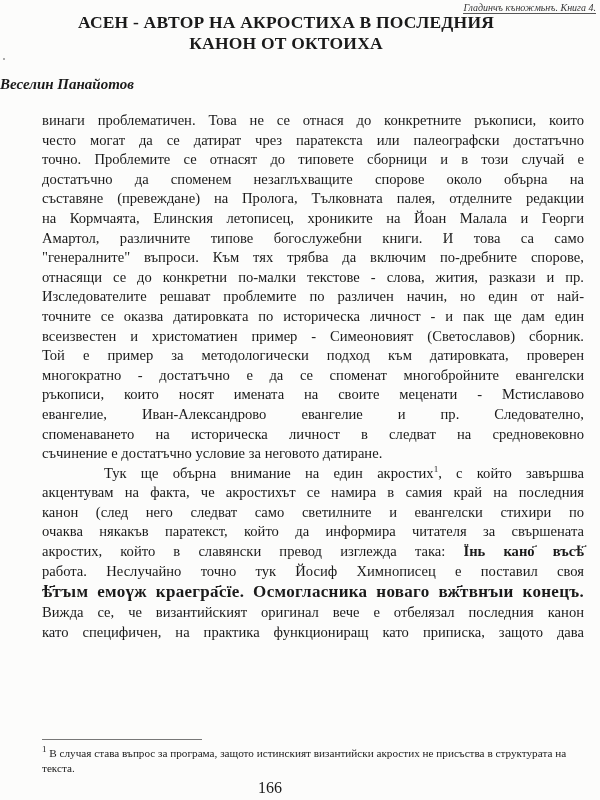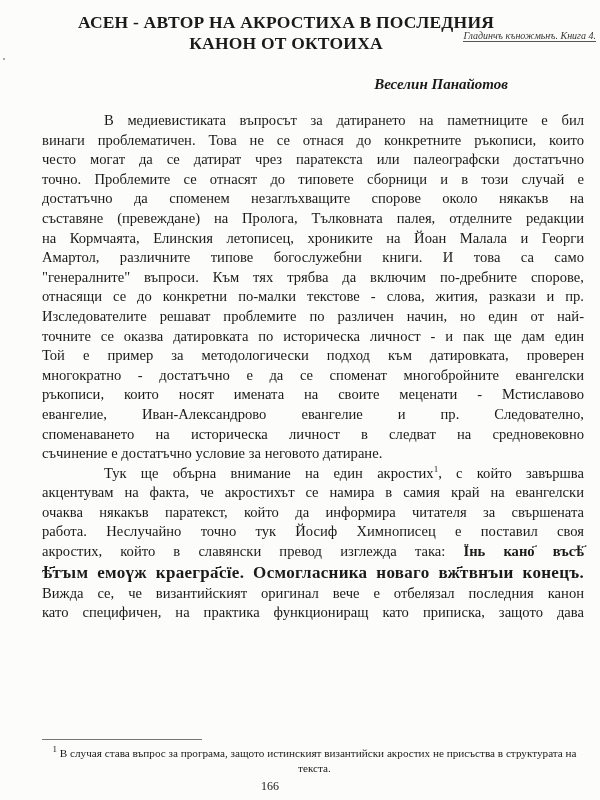--- a/index.html
+++ b/index.html
@@ -5,94 +5,95 @@
   html, body { margin: 0; padding: 0; }
   body {
     width: 600px; height: 800px; overflow: hidden;
     background: #fcfcfb; color: #1a1a1a;
     font-family: "Liberation Serif", "DejaVu Serif", serif;
     position: relative;
   }
   .running-head {
     position: absolute; top: 2px; right: 4px;
     font-size: 10px; font-style: italic; color: #333;
-    border-bottom: 1px solid #555; padding-bottom: 0; margin-top: 28px;
+    border-bottom: 1px solid #555; padding-bottom: 0;
   }
   .title {
     position: absolute; top: 12px; left: 0; width: 572px;
     text-align: center; font-weight: bold; font-size: 17.5px;
     line-height: 21px; letter-spacing: 0.2px;
   }
   .author {
     position: absolute; top: 76px; left: 0; width: 508px;
-    text-align: right; font-weight: bold; font-style: italic; font-size: 15px;
+    text-align: left; font-weight: bold; font-style: italic; font-size: 15px;
   }
   .body-text {
     position: absolute; top: 111px; left: 42px; width: 542px;
     font-size: 14.6px; line-height: 19.6px;
     text-align: justify;
   }
   .line { display: block; text-align: justify; text-align-last: justify; white-space: nowrap; overflow: visible; }
   .line.last { text-align-last: left; }
   .indent { padding-left: 62px; }
   .line.slav { font-weight: bold; font-size: 17px; line-height: 22px; letter-spacing: 0.3px; }
   sup { font-size: 9px; line-height: 0; }
   .footnote-rule {
     position: absolute; top: 739px; left: 42px; width: 160px; height: 0;
     border-top: 1.5px solid #777;
   }
   .footnote {
     position: absolute; top: 746px; left: 42px; width: 545px;
-    font-size: 11.2px; line-height: 15px; text-align: center;
+    font-size: 11.2px; line-height: 15px;
   }
   .page-number {
     position: absolute; top: 779px; left: 0; width: 540px;
-    text-align: center; font-size: 12px;
+    text-align: center; font-size: 16px;
   }
   .margin-speck { position: absolute; left: 3px; top: 58px; width: 2px; height: 2px; background: #aaa; }
 </style>
 </head>
 <body>
 
 <div class="margin-speck"></div>
 
 <div class="running-head">Гладинчъ къножмьнъ. Книга 4.</div>
 
 <div class="title">
   <div>АСЕН - АВТОР НА АКРОСТИХА В ПОСЛЕДНИЯ</div>
   <div>КАНОН ОТ ОКТОИХА</div>
 </div>
 
 <div class="author">Веселин Панайотов</div>
 
 <div class="body-text">
-  <span class="line indent">В медиевистиката въпросът за датирането на паметниците е бил</span>
   <span class="line">винаги проблематичен. Това не се отнася до конкретните ръкописи, които</span>
   <span class="line">често могат да се датират чрез паратекста или палеографски достатъчно</span>
   <span class="line">точно. Проблемите се отнасят до типовете сборници и в този случай е</span>
-  <span class="line">достатъчно да споменем незаглъхващите спорове около някакъв на</span>
+  <span class="line">достатъчно да споменем незаглъхващите спорове около обърна на</span>
   <span class="line">съставяне (превеждане) на Пролога, Тълковната палея, отделните редакции</span>
   <span class="line">на Кормчаята, Елинския летописец, хрониките на Йоан Малала и Георги</span>
   <span class="line">Амартол, различните типове богослужебни книги. И това са само</span>
   <span class="line">"генералните" въпроси. Към тях трябва да включим по-дребните спорове,</span>
   <span class="line">отнасящи се до конкретни по-малки текстове - слова, жития, разкази и пр.</span>
   <span class="line">Изследователите решават проблемите по различен начин, но един от най-</span>
   <span class="line">точните се оказва датировката по историческа личност - и пак ще дам един</span>
+  <span class="line">всеизвестен и христоматиен пример - Симеоновият (Светославов) сборник.</span>
   <span class="line">Той е пример за методологически подход към датировката, проверен</span>
   <span class="line">многократно - достатъчно е да се споменат многобройните евангелски</span>
   <span class="line">ръкописи, които носят имената на своите меценати - Мстиславово</span>
   <span class="line">евангелие, Иван-Александрово евангелие и пр. Следователно,</span>
   <span class="line">споменаването на историческа личност в следват на средновековно</span>
   <span class="line last">съчинение е достатъчно условие за неговото датиране.</span>
 
   <span class="line indent"><span>Тук ще обърна внимание на един акростих</span><sup>1</sup><span>, с който завършва</span></span>
-  <span class="line">акцентувам на факта, че акростихът се намира в самия край на евангелски</span>
+  <span class="line">акцентувам на факта, че акростихът се намира в самия край на последния</span>
+  <span class="line">канон (след него следват само светилните и евангелски стихири по</span>
   <span class="line">очаква някакъв паратекст, който да информира читателя за свършената</span>
+  <span class="line"><span>акростих, който в славянски превод изглежда така: </span><b>Їнь кано҃ въсѣ҃</b></span>
   <span class="line">работа. Неслучайно точно тук Йосиф Химнописец е поставил своя</span>
-  <span class="line"><span>акростих, който в славянски превод изглежда така: </span><b>Їнь кано҃ въсѣ҃</b></span>
   <span class="line slav">ѣ҃тъıм емоүж краегра҃сїе. Осмогласника новаго вж҃твнъıи конецъ.</span>
   <span class="line">Вижда се, че византийският оригинал вече е отбелязал последния канон</span>
   <span class="line">като специфичен, на практика функциониращ като приписка, защото дава</span>
 </div>
 
 <div class="footnote-rule"></div>
 
 <div class="footnote"><sup>1</sup><span> В случая става въпрос за програма, защото истинският византийски акростих не присъства в структурата на текста.</span></div>
 
 <div class="page-number">166</div>

